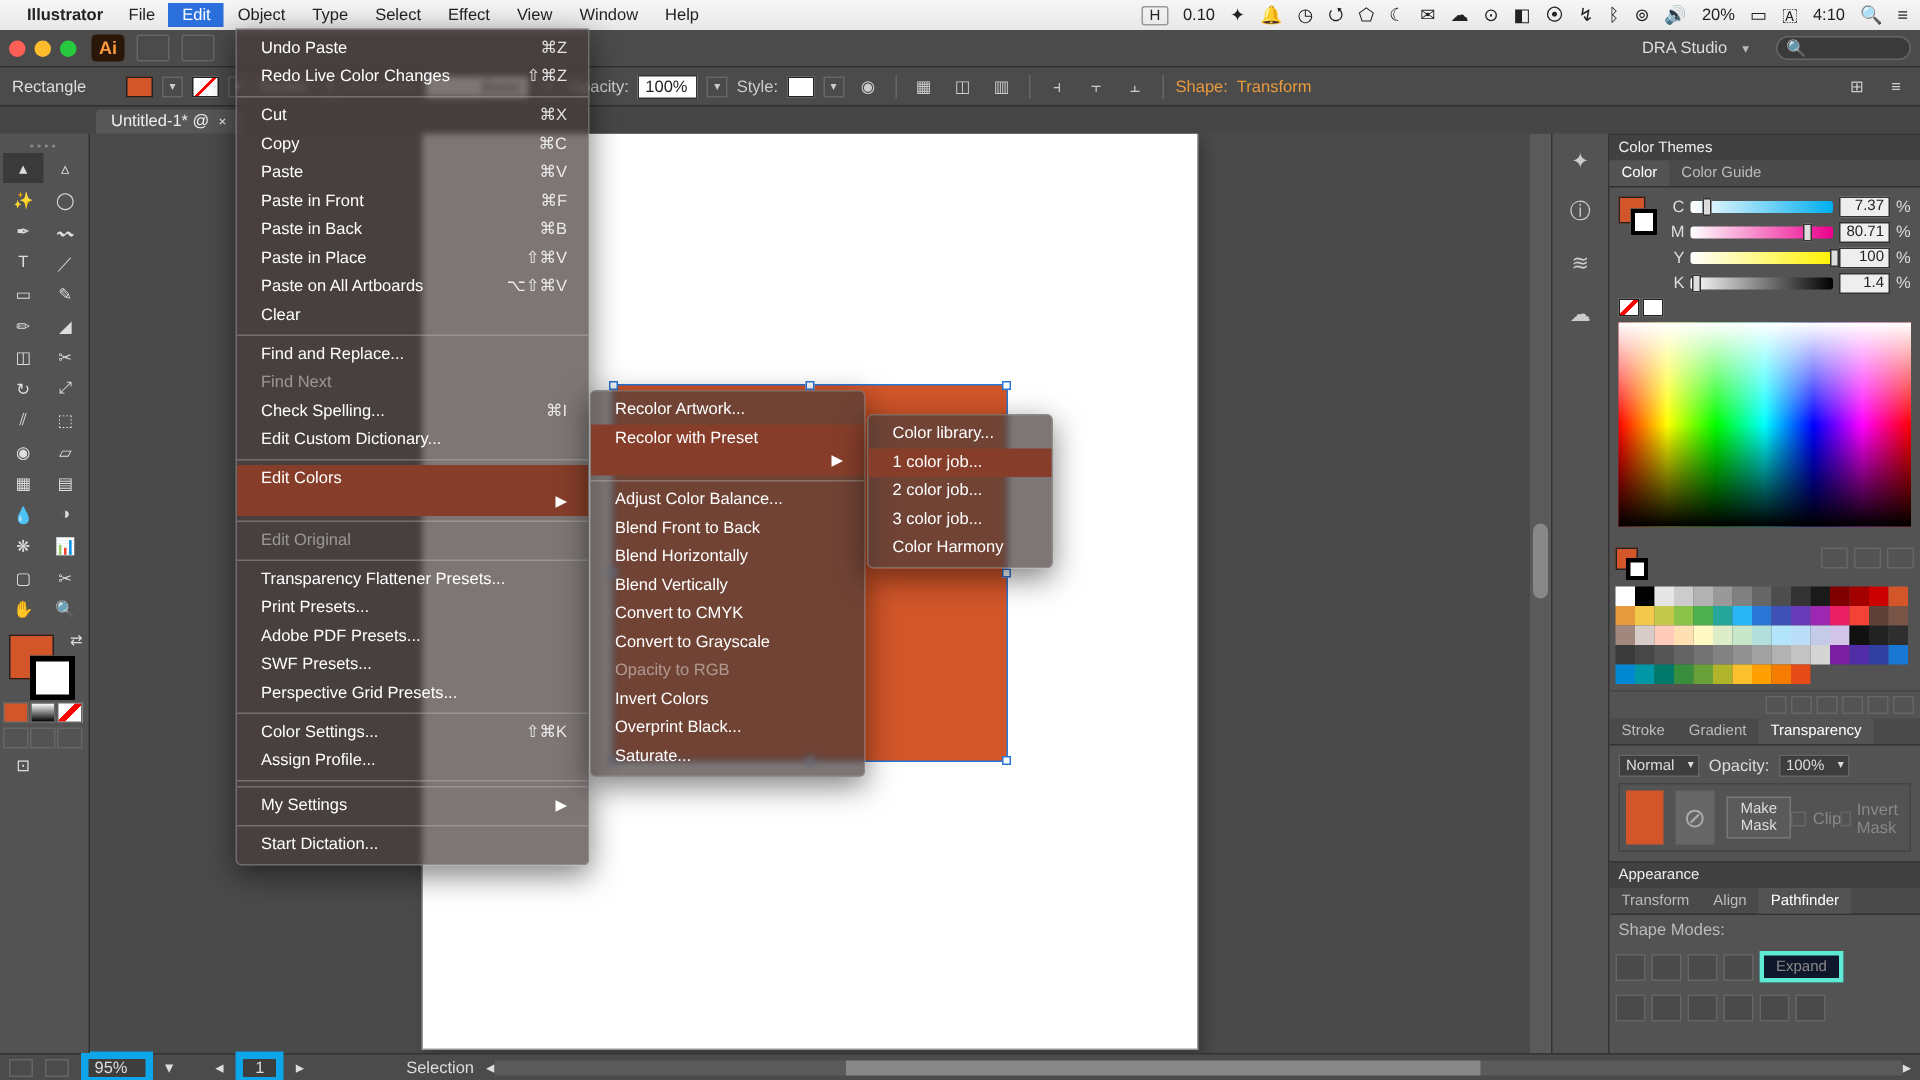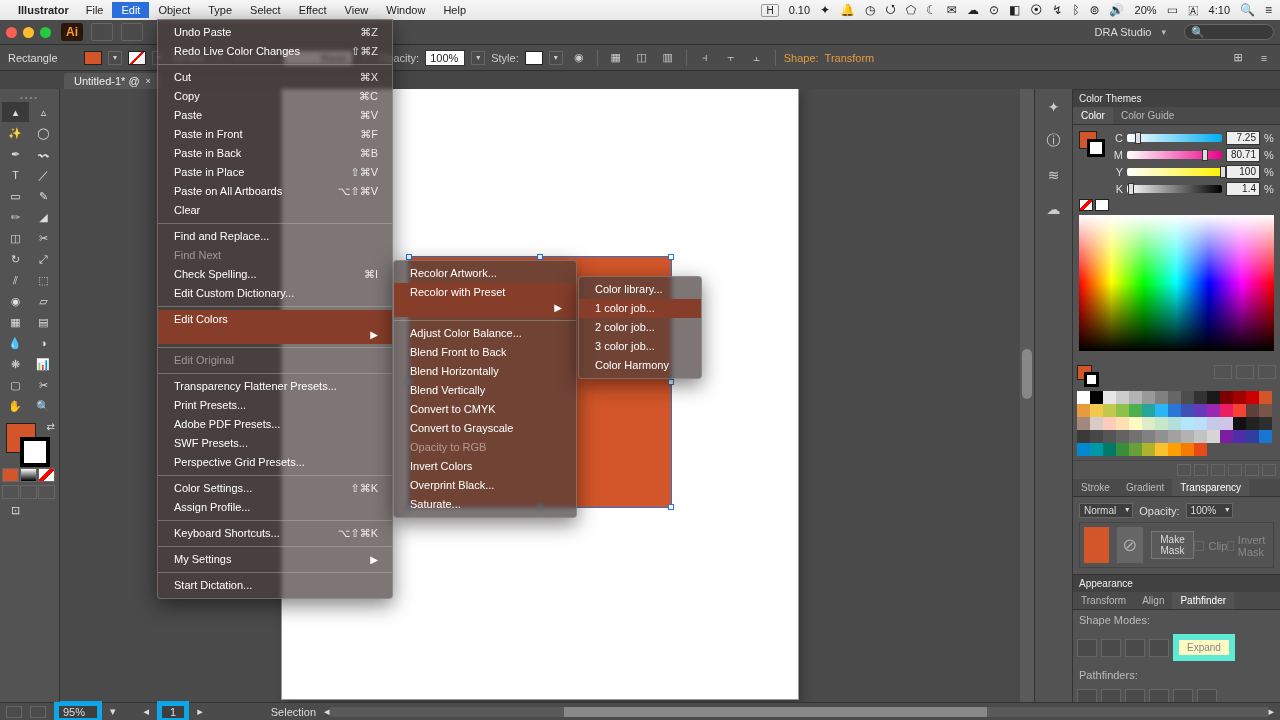--- a/index.html
+++ b/index.html
@@ -109,21 +109,21 @@
 .thumbbox{ display:flex; gap:8px; align-items:center; padding:4px; border:1px solid #444;}
 .thumbbox .a{ width:36px; height:36px; background:#d2562a;}
 .thumbbox .b{ width:36px; height:36px; background:#666; display:flex; align-items:center; justify-content:center; font-size:18px; color:#aaa;}
 .makemask{ background:#5a5a5a; border:1px solid #777; padding:2px 6px; color:#ddd; font-size:10px;}
 .cbrow{ display:flex; align-items:center; gap:4px; color:#888; font-size:10px; margin-top:2px;}
 .cbrow .cb{ width:10px; height:10px; border:1px solid #666;}
 
 
 .shapemodes{ display:flex; gap:4px; align-items:center; padding:4px;}
 .shapemodes .sm{ width:20px; height:18px; border:1px solid #666; background:#4a4a4a;}
-.expand{ background:#fef9c3; border:6px solid #5eead4; padding:2px 8px; color:#888; font-size:10px;}
+.expand{ background:#0f172a; border:3px solid #5eead4; padding:2px 8px; color:#888; font-size:10px;}
 
 
 .menu { position:absolute; background: rgba(70,60,58,.7); backdrop-filter: blur(2px); border:1px solid rgba(170,170,170,.4); box-shadow: 0 6px 20px rgba(0,0,0,.5); color:#fff; z-index:100; padding:3px 0; border-radius:0 0 4px 4px;}
 .menu .mi { padding:2px 14px 2px 16px; display:flex; align-items:flex-start; font-size:12px; line-height:15px; cursor:default; white-space:nowrap;}
 .menu .mi.dis { color: rgba(255,255,255,.45);}
 .menu .mi .sc { margin-left:auto; padding-left:30px; color: rgba(255,255,255,.85); font-size:11px;}
 .menu .mi .arr { margin-left:auto; padding-left:20px; font-size:10px;}
 .menu .mi.hov { background:#863e2a;flex-direction:column; }
 .menu hr { border:0; border-top:1px solid rgba(200,200,200,.35); margin:3px 0;}
 .menu.sub { border-radius:4px; }
@@ -350,21 +350,21 @@
         <div style="position:relative;width:26px;height:26px;">
           <div style="position:absolute;left:0;top:0;width:18px;height:18px;background:#d2562a;border:1px solid #222"></div>
           <div style="position:absolute;left:8px;top:8px;width:18px;height:18px;background:#fff;border:3px solid #000"></div>
         </div>
         <div style="flex:1">
           <div class="cmyk-row">
               <span class="l">C</span>
               <div class="slider" style="background:linear-gradient(to right,#fff,#00aeef)">
                 <div class="knob" style="left:8%"></div>
               </div>
-              <span class="val">7.25</span>
+              <span class="val">7.37</span>
               <span class="pct">%</span>
             </div>
           <div class="cmyk-row">
               <span class="l">M</span>
               <div class="slider" style="background:linear-gradient(to right,#fff,#ec008c)">
                 <div class="knob" style="left:79%"></div>
               </div>
               <span class="val">80.71</span>
               <span class="pct">%</span>
             </div>
@@ -523,21 +523,20 @@
     </div>
     <div class="pbody" style="padding:0">
       <div style="padding:4px 6px;color:#bbb">Shape Modes:</div>
       <div class="shapemodes">
         <div class="sm"></div>
           <div class="sm"></div>
           <div class="sm"></div>
           <div class="sm"></div>
         <button class="expand">Expand</button>
       </div>
-      <div style="padding:4px 6px;color:#bbb">Pathfinders:</div>
       <div class="shapemodes">
         <div class="sm"></div>
           <div class="sm"></div>
           <div class="sm"></div>
           <div class="sm"></div>
           <div class="sm"></div>
           <div class="sm"></div>
       </div>
     </div>
   </div>
@@ -625,24 +624,20 @@
     </div>
     <hr>
     <div class="mi">
       <span>Color Settings...</span>
       <span class="sc">⇧⌘K</span>
     </div>
     <div class="mi">
       <span>Assign Profile...</span>
     </div>
     <hr>
-    <div class="mi">
-      <span>Keyboard Shortcuts...</span>
-      <span class="sc">⌥⇧⌘K</span>
-    </div>
     <hr>
     <div class="mi">
       <span>My Settings</span>
       <span class="arr">▶</span>
     </div>
     <hr>
     <div class="mi">
       <span>Start Dictation...</span>
     </div>
   </div>

